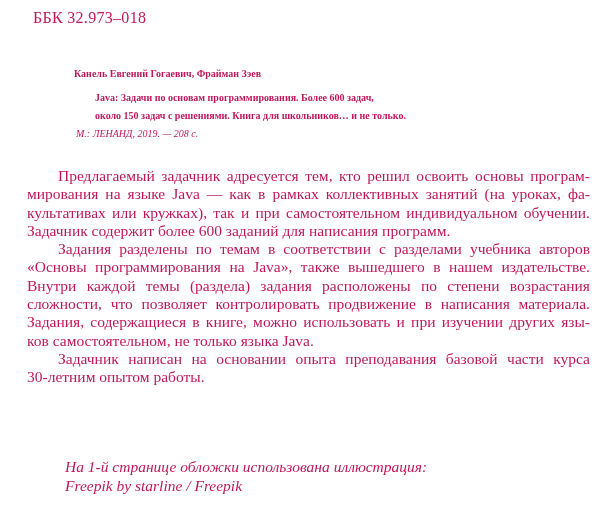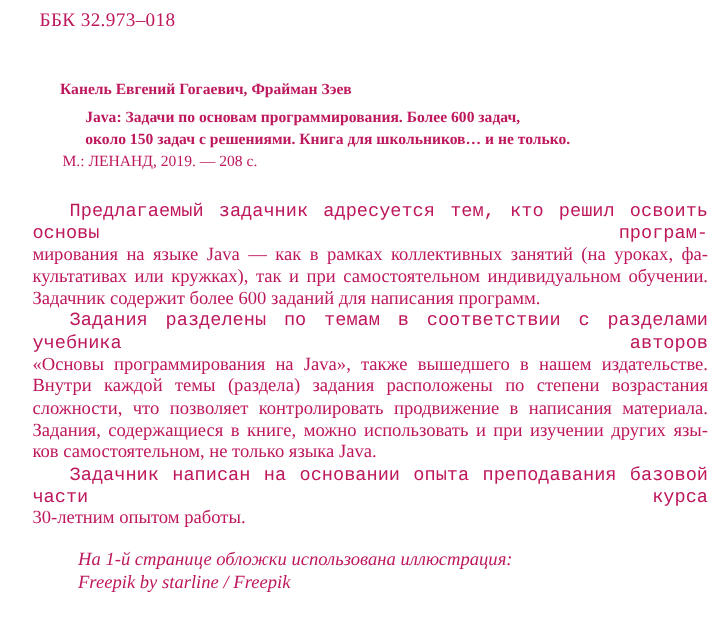--- a/index.html
+++ b/index.html
@@ -19,42 +19,43 @@
   .bbk {
     position: absolute;
     left: 33px;
     top: 9px;
     font-size: 16px;
     letter-spacing: 0.3px;
     white-space: nowrap;
   }
   .header {
     position: absolute;
-    left: 50px;
+    left: 74px;
     top: 65px;
     width: 525px;
-    font-size: 13px;
+    font-size: 10px;
   }
   .authors {
     font-weight: bold;
     line-height: 18px;
     margin-bottom: 6px;
     white-space: nowrap;
   }
   .title-line {
     font-weight: bold;
     line-height: 18px;
     white-space: nowrap;
     margin-left: 21px;
   }
   .publication {
     font-weight: normal;
     line-height: 18px;
     padding-left: 2px;
     white-space: nowrap;
+    font-style: italic;
   }
   .annotation {
     position: absolute;
     left: 27px;
     top: 167px;
     width: 563px;
     font-size: 15.5px;
     line-height: 18.3px;
   }
   .annotation p {
@@ -63,21 +64,21 @@
   }
   .line { display: block; }
   .jl {
     text-align: justify;
     text-align-last: justify;
   }
   .pl {
     text-align: center;
     text-align-last: left;
   }
-  .ind { text-indent: 31px; font-family: Liberation Mono, monospace; }
+  .ind { text-indent: 31px; }
   .credit {
     position: absolute;
     left: 65px;
     top: 457px;
     width: 480px;
     font-size: 15.5px;
     font-style: italic;
     line-height: 19px;
   }
 </style>

